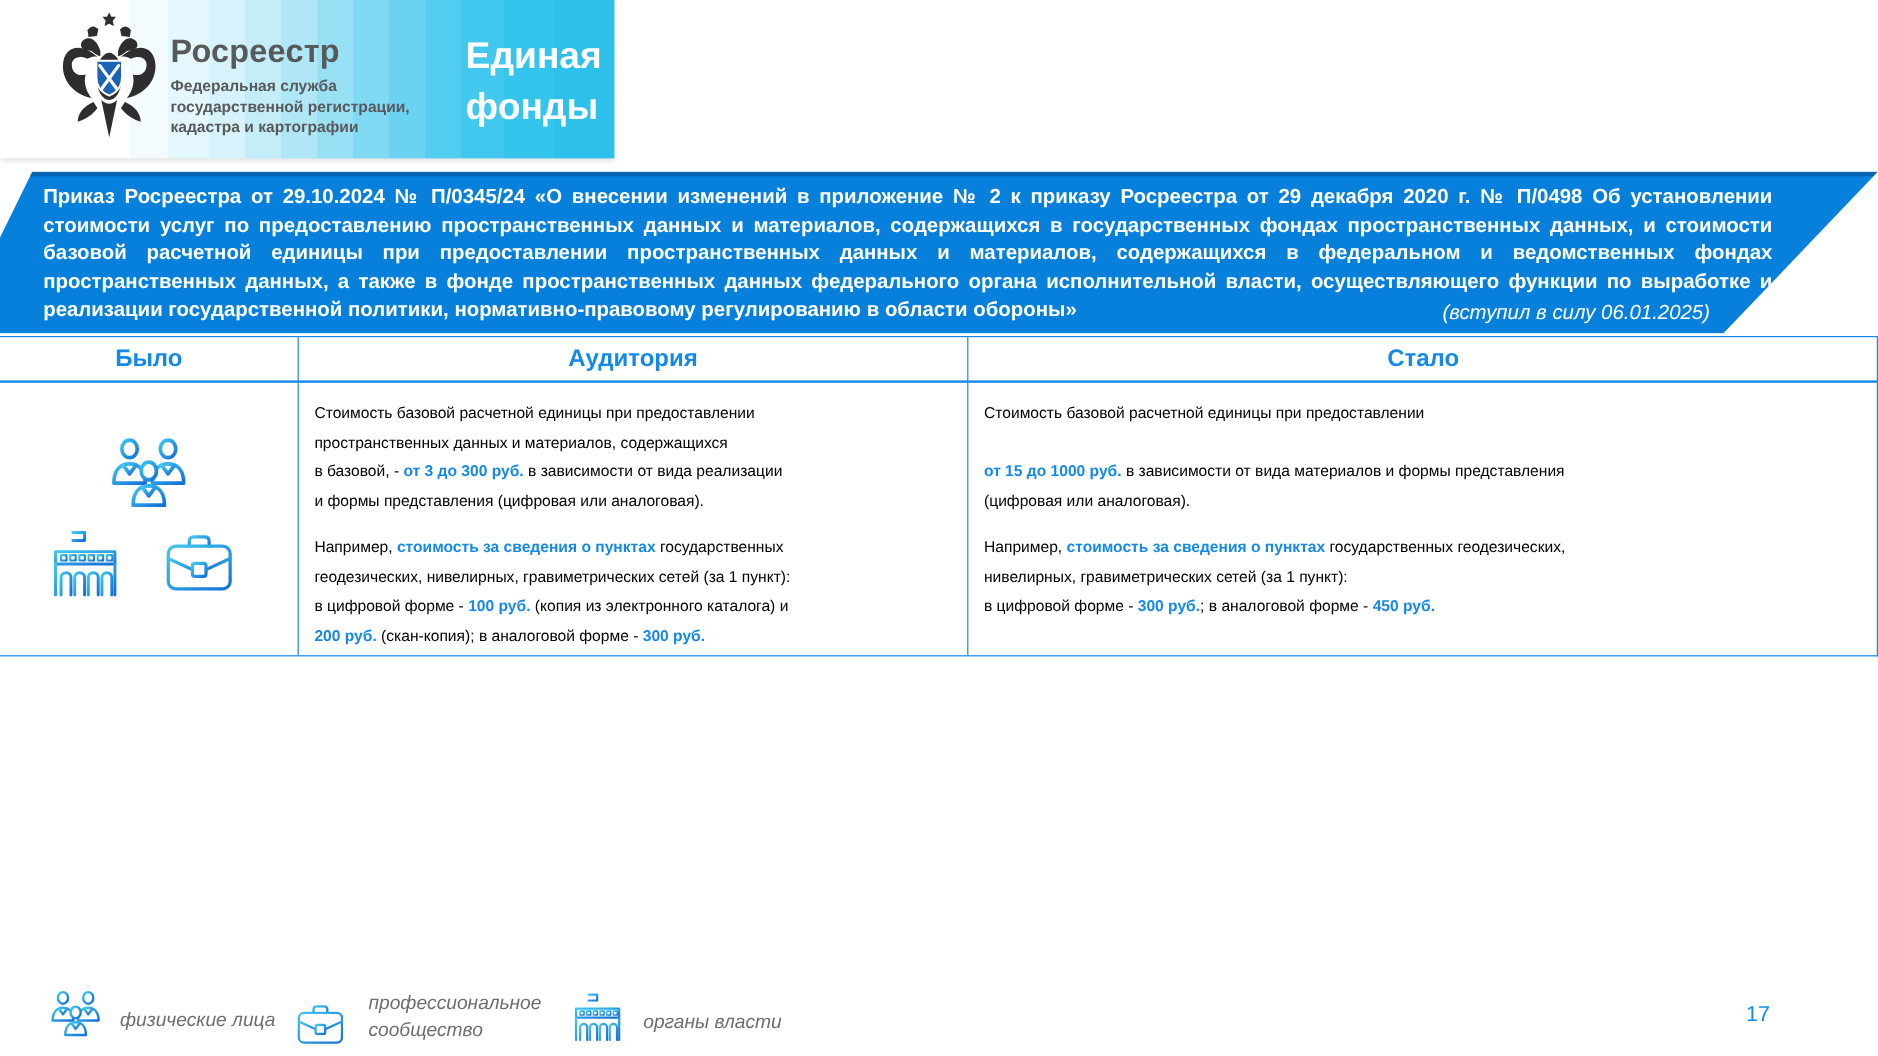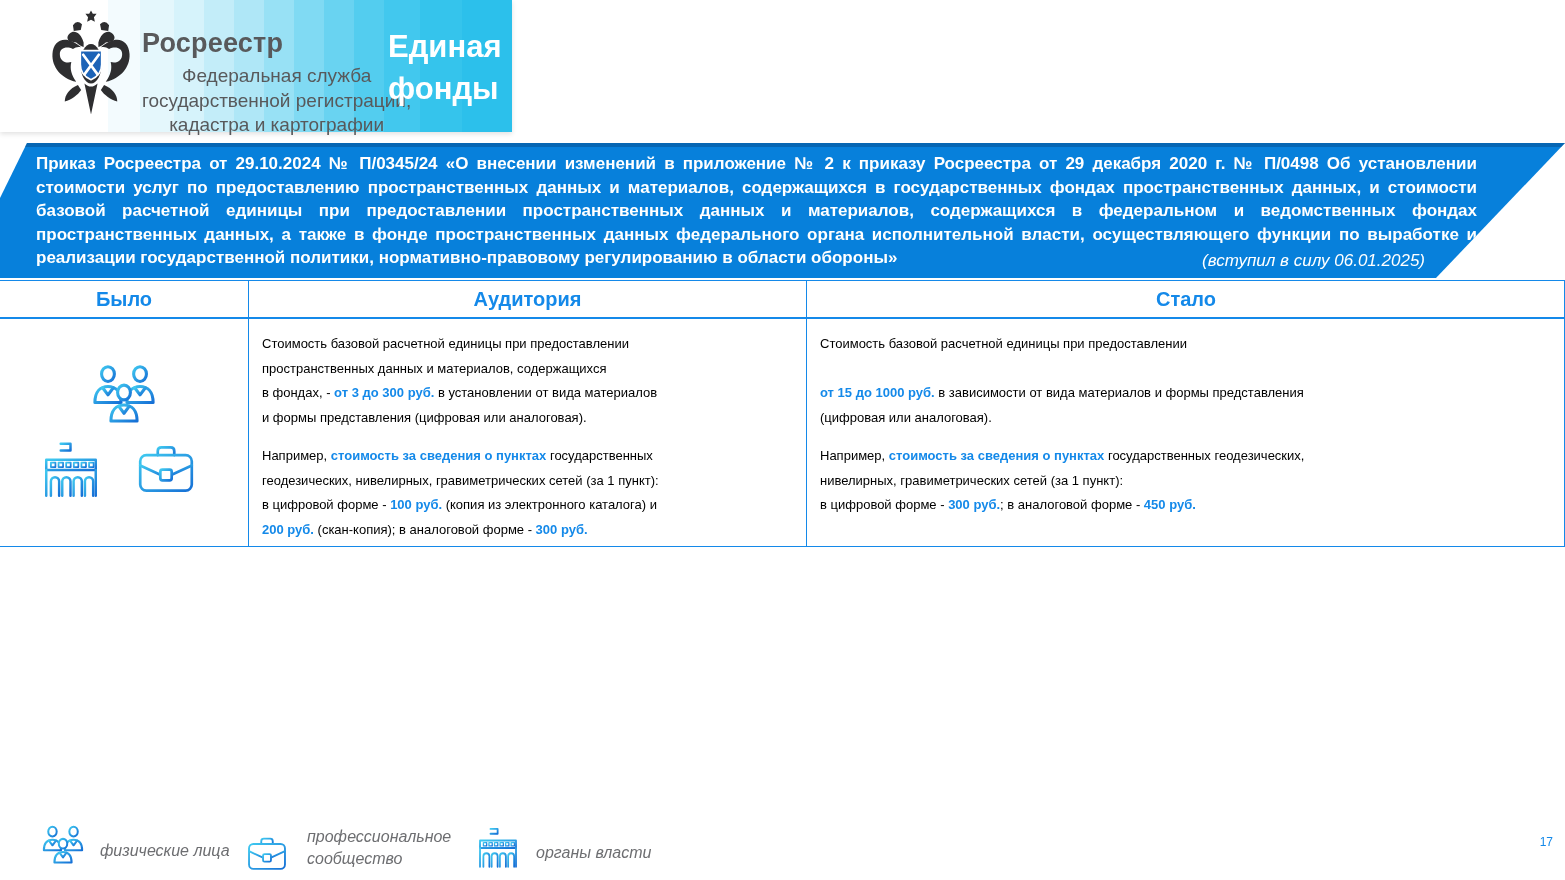--- a/index.html
+++ b/index.html
@@ -27,21 +27,21 @@
       #69d3f1 324px,#69d3f1 354px,
       #53cdef 354px,#53cdef 384px,
       #42c8ee 384px,#42c8ee 420px,
       #35c4ec 420px,#35c4ec 462px,
       #2cc0eb 462px,#2cc0eb 512px);
     box-shadow:0 2px 5px rgba(0,0,0,0.12);
   }
   .eagle-wrap{position:absolute;left:50px;top:8px;width:82px;height:118px;}
   .org-block{position:absolute;left:142px;top:28px;color:var(--logo-gray);}
   .org-name{font-size:27px;font-weight:bold;letter-spacing:0.2px;}
-  .org-sub{margin-top:5px;font-size:19px;font-weight:normal;line-height:1.3;text-align:center;}
+  .org-sub{margin-top:5px;font-size:13px;font-weight:bold;line-height:1.3;}
   .slide-title{
     position:absolute;left:388px;top:26px;width:120px;
     color:#fff;font-size:31px;font-weight:bold;line-height:1.37;
   }
 
   
   .order-banner{
     position:absolute;left:0;top:143px;width:1565px;height:135px;
     background:var(--order-banner-blue);
     clip-path:polygon(27px 0,100% 0,1436px 100%,0 100%,0 55px);
@@ -93,22 +93,22 @@
   .li-people{left:38px;top:820px;width:230px;height:58px;}
   .li-people .legend-icon{width:50px;height:56px;}
   .li-people .legend-label{margin-left:62px;margin-top:20px;}
   .li-prof{left:243px;top:826px;width:230px;height:58px;}
   .li-prof .legend-icon{width:48px;height:46px;top:4px;}
   .li-prof .legend-label{margin-left:64px;width:160px;}
   .li-gov{left:474px;top:822px;width:220px;height:58px;}
   .li-gov .legend-icon{width:48px;height:52px;}
   .li-gov .legend-label{margin-left:62px;margin-top:20px;}
   .page-number{
-    position:absolute;left:1513px;top:835px;width:40px;text-align:right;
-    color:var(--accent-blue);font-size:12px;
+    position:absolute;left:1435px;top:835px;width:40px;text-align:right;
+    color:var(--accent-blue);font-size:18px;
   }
 
   svg.icon{display:block;width:100%;height:100%;}
 </style>
 </head>
 <body>
 
 <svg width="0" height="0" style="position:absolute" aria-hidden="true">
   <defs>
     <linearGradient id="icograd" x1="0" y1="0" x2="1" y2="1">
@@ -230,21 +230,21 @@
       </div>
       <div class="aud-icon aud-briefcase">
         <svg class="icon" viewBox="0 0 64 64">
             <use href="#sym-briefcase"></use>
           </svg>
       </div>
     </div>
 
     <div class="bcell col-divider">
       <div class="cell-text">
-        <p><span>Стоимость базовой расчетной единицы при предоставлении</span><br><span>пространственных данных и материалов, содержащихся</span><br><span>в фондах, - </span><span class="accent">от 3 до 300 руб.</span><span> в установлении от вида материалов</span><br><span>и формы представления (цифровая или аналоговая).</span></p>
+        <p><span>Стоимость базовой расчетной единицы при предоставлении</span><br><span>пространственных данных и материалов, содержащихся</span><br><span>в базовой, - </span><span class="accent">от 3 до 300 руб.</span><span> в зависимости от вида реализации</span><br><span>и формы представления (цифровая или аналоговая).</span></p>
         <p><span>Например, </span><span class="accent">стоимость за сведения о пунктах</span><span> государственных</span><br><span>геодезических, нивелирных, гравиметрических сетей (за 1 пункт):</span><br><span>в цифровой форме - </span><span class="accent">100 руб.</span><span> (копия из электронного каталога) и</span><br><span class="accent">200 руб.</span><span> (скан-копия); в аналоговой форме - </span><span class="accent">300 руб.</span></p>
       </div>
     </div>
 
     <div class="bcell">
       <div class="cell-text">
         <p><span>Стоимость базовой расчетной единицы при предоставлении</span><br><br><span class="accent">от 15 до 1000 руб.</span><span> в зависимости от вида материалов и формы представления</span><br><span>(цифровая или аналоговая).</span></p>
         <p><span>Например, </span><span class="accent">стоимость за сведения о пунктах</span><span> государственных геодезических,</span><br><span>нивелирных, гравиметрических сетей (за 1 пункт):</span><br><span>в цифровой форме - </span><span class="accent">300 руб.</span><span>; в аналоговой форме - </span><span class="accent">450 руб.</span></p>
       </div>
     </div>

